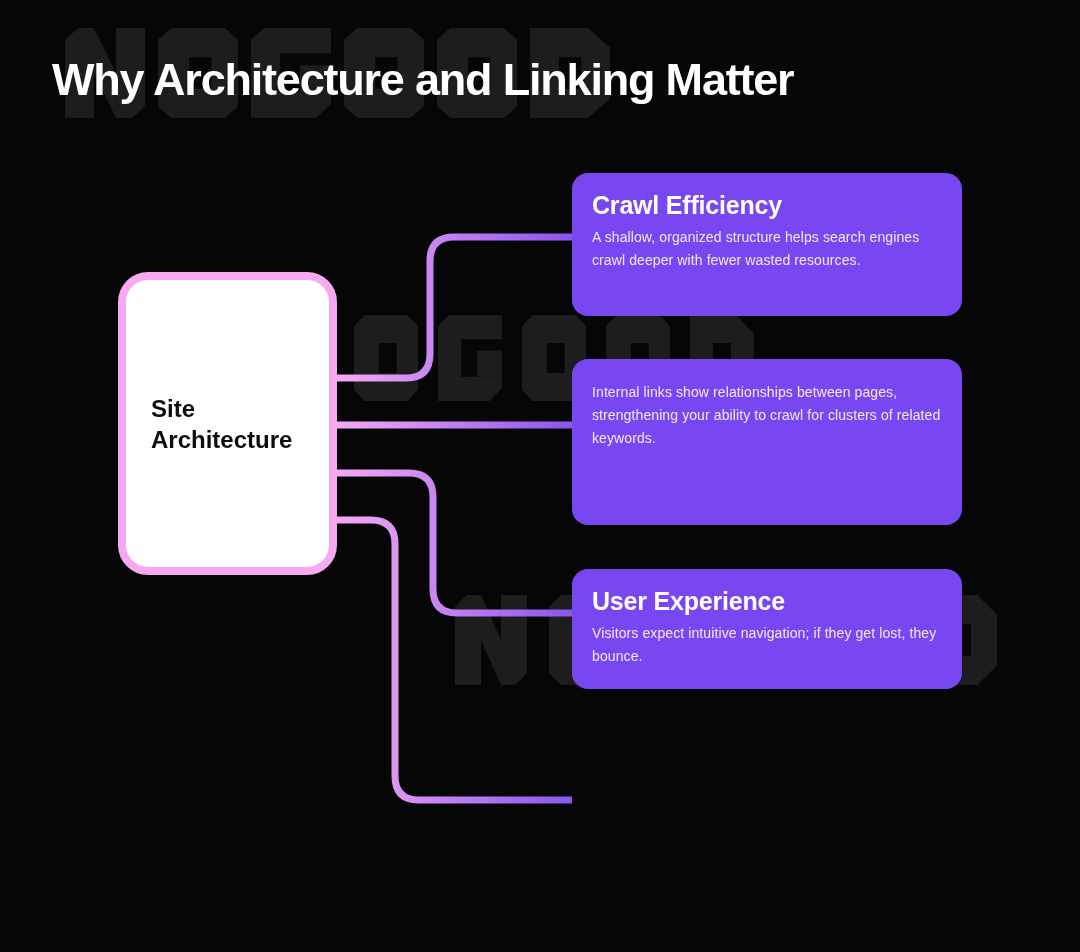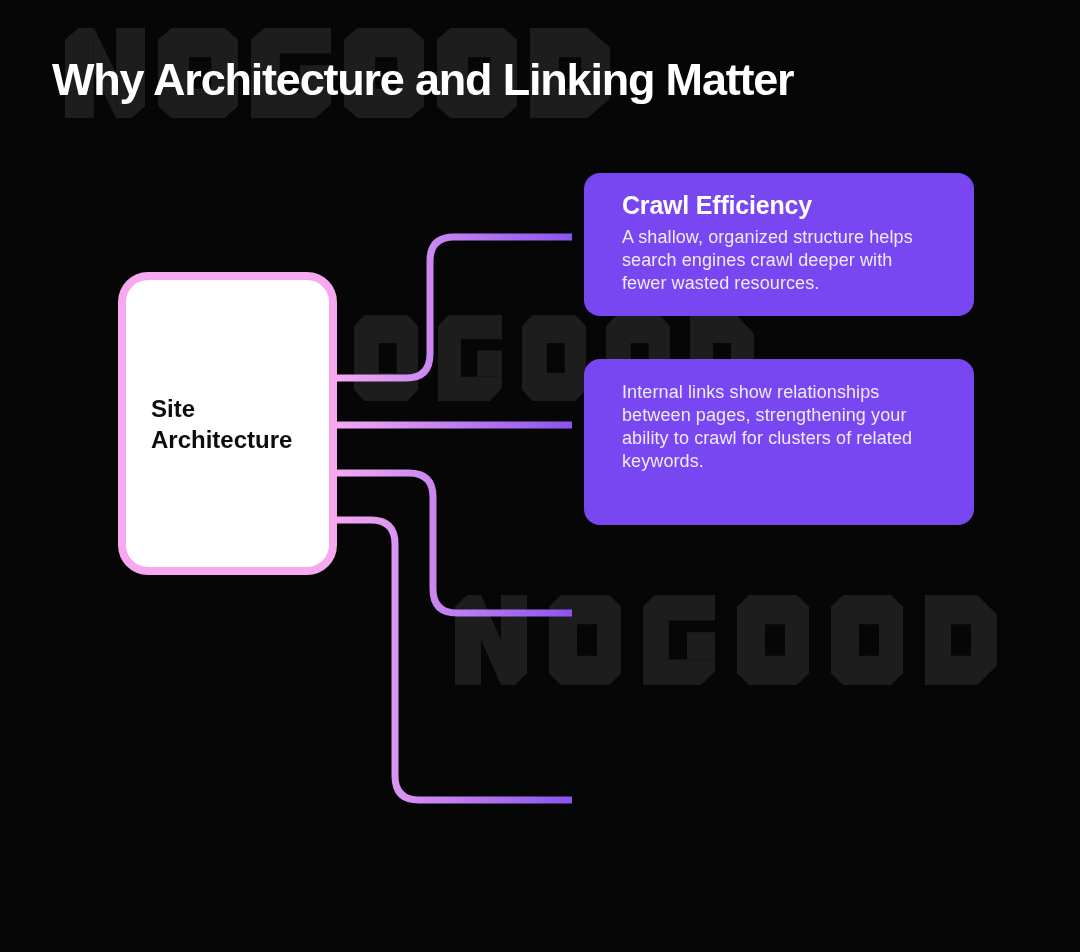--- a/index.html
+++ b/index.html
@@ -24,30 +24,30 @@
     position:absolute;left:118px;top:272px;width:219px;height:303px;z-index:3;
     background:#fff;border:8px solid var(--pink,#F6A8F0);border-radius:30px;
     box-sizing:border-box;display:flex;align-items:center;
   }
   .root-node .label{
     padding-left:25px;padding-right:14px;
     font-size:24px;line-height:31px;font-weight:bold;color:#0d0d0d;
   }
   
   .card{
-    position:absolute;left:584px;width:390px;z-index:3;
+    position:absolute;left:572px;width:390px;z-index:3;
     background:var(--card-purple,#7847F2);border-radius:16px;
-    box-sizing:border-box;padding:17px 38px;color:#fff;
+    box-sizing:border-box;padding:17px 20px;color:#fff;
   }
   .card h2{
     margin:0;font-size:25px;line-height:31px;font-weight:bold;color:#fff;
     letter-spacing:-0.2px;
   }
   .card p{
-    margin:5px 0 0 0;font-size:18px;line-height:23px;font-weight:400;
+    margin:5px 0 0 0;font-size:14px;line-height:23px;font-weight:400;
     color:var(--body-text,#F0EAFF);letter-spacing:0.1px;
   }
   .card-0{top:173px;height:143px;}
   .card-1{top:359px;height:166px;}
   .card-2{top:569px;height:120px;}
   .card-3{top:733px;height:140px;}
 </style>
 </head>
 <body>
 
@@ -152,14 +152,18 @@
     <div class="label">Site Architecture</div>
   </div>
 
   <div class="card card-0">
     <h2>Crawl Efficiency</h2>
     <p>A shallow, organized structure helps search engines crawl deeper with fewer wasted resources.</p>
   </div>
   <div class="card card-1">
     <p>Internal links show relationships between pages, strengthening your ability to crawl for clusters of related keywords.</p>
   </div>
+  <div class="card card-2">
+    <h2>User Experience</h2>
+    <p>Visitors expect intuitive navigation; if they get lost, they bounce.</p>
+  </div>
 
 </div>
 
 </body></html>

